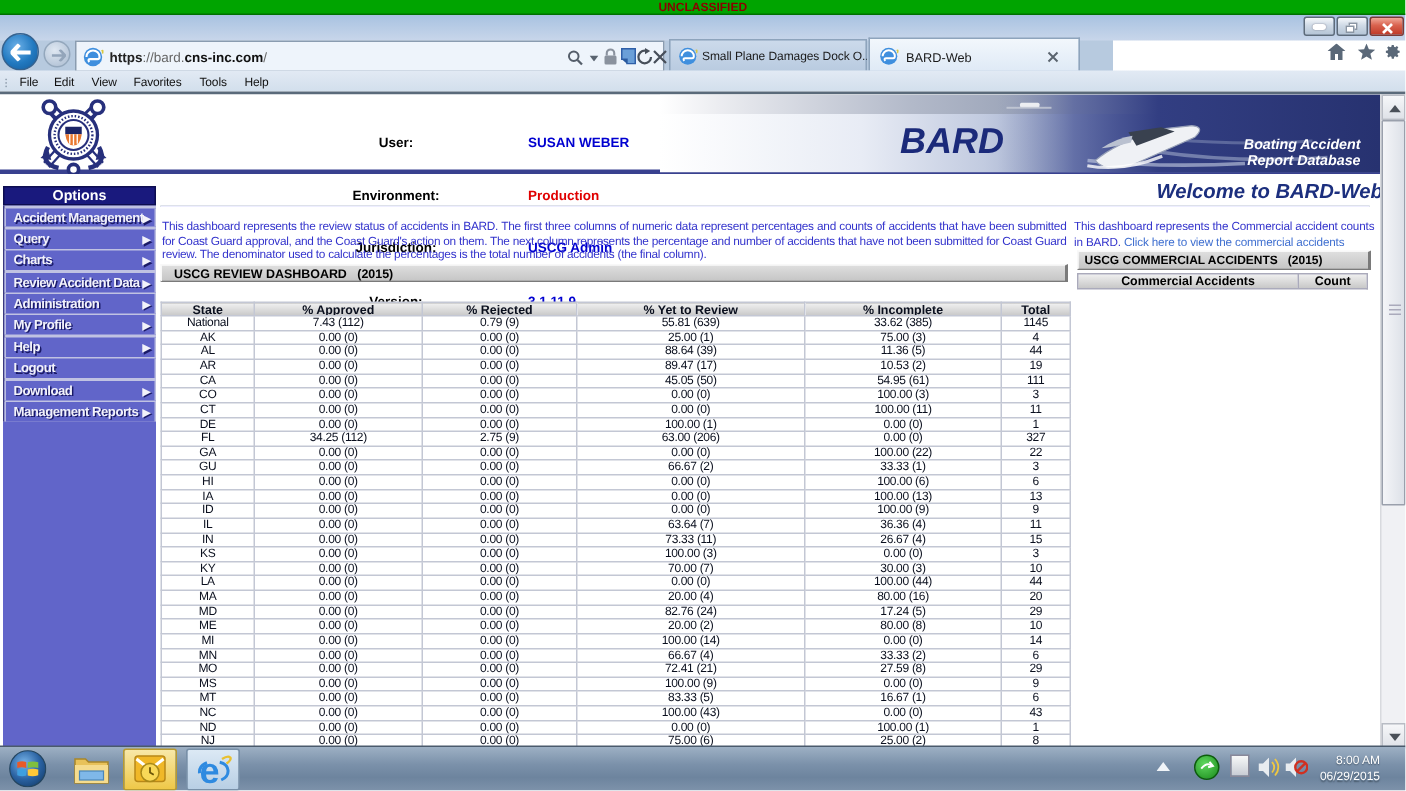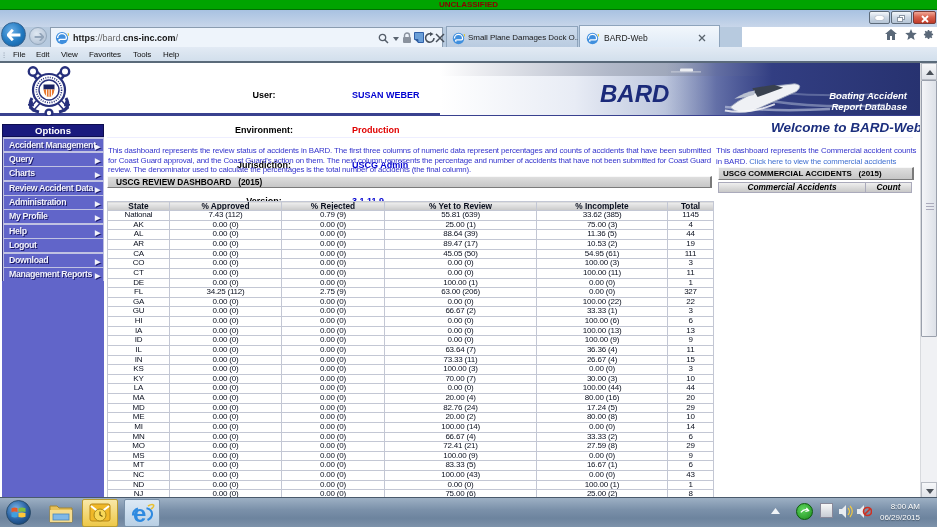--- a/index.html
+++ b/index.html
@@ -485,21 +485,21 @@
           <td>0.00 (0)</td>
           <td>75.00 (6)</td>
           <td>25.00 (2)</td>
           <td>8</td>
         </tr>
       </tbody>
   </table>
 
   <div class="abs" style="left:716px;top:83px;width:202px;font-size:7.8px;line-height:10.5px;color:#3333cc;letter-spacing:-0.1px;">This dashboard represents the Commercial accident counts in BARD. <span style="color:#3f6fd0;">Click here to view the commercial accidents</span></div>
   <div class="abs" style="left:718px;top:104px;width:196px;height:13px;background:linear-gradient(#dedede,#c6c6c6);border-top:1px solid #f8f8f8;border-left:1px solid #f8f8f8;border-right:2px solid #7a7a7a;border-bottom:1px solid #7a7a7a;font-size:8px;font-weight:bold;color:#000;line-height:11px;padding-left:4px;">USCG COMMERCIAL ACCIDENTS&nbsp;&nbsp;&nbsp;(2015)</div>
-  <div class="abs" style="left:718px;top:119px;width:196px;height:11px;font-style:italic;">
+  <div class="abs" style="left:718px;top:119px;width:196px;height:11px;">
     <div style="float:left;width:148px;height:11px;background:linear-gradient(#efefef,#c8c8c8);border:1px solid #aab;font-size:8.3px;font-weight:bold;text-align:center;line-height:9.5px;">Commercial Accidents</div>
     <div style="float:left;width:46px;height:11px;background:linear-gradient(#efefef,#c8c8c8);border:1px solid #aab;border-left:none;font-size:8.3px;font-weight:bold;text-align:center;line-height:9.5px;">Count</div>
   </div>
 
   <div class="abs" style="left:920px;top:0;width:17px;height:436px;background:#f0f1f4;border-left:1px solid #d8dade;">
     <div class="abs" style="left:0;top:0;width:16px;height:17px;background:linear-gradient(#f6f7f9,#dfe2e8);border:1px solid #b8bcc4;">
       <svg class="abs" style="left:4px;top:6px;" width="8" height="5" viewBox="0 0 8 5">
           <path d="M0 5 L4 0 L8 5 Z" fill="#4a5058"></path>
         </svg>
     </div>

